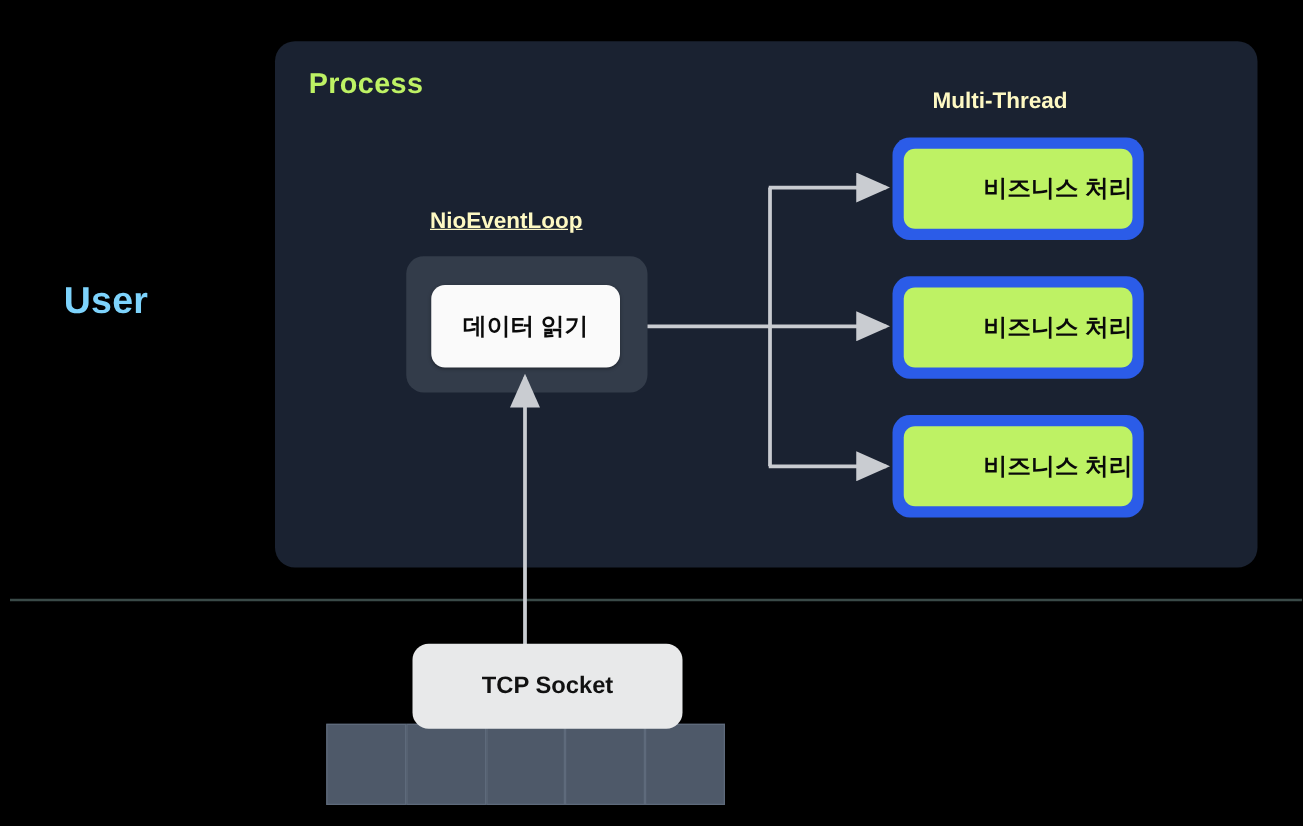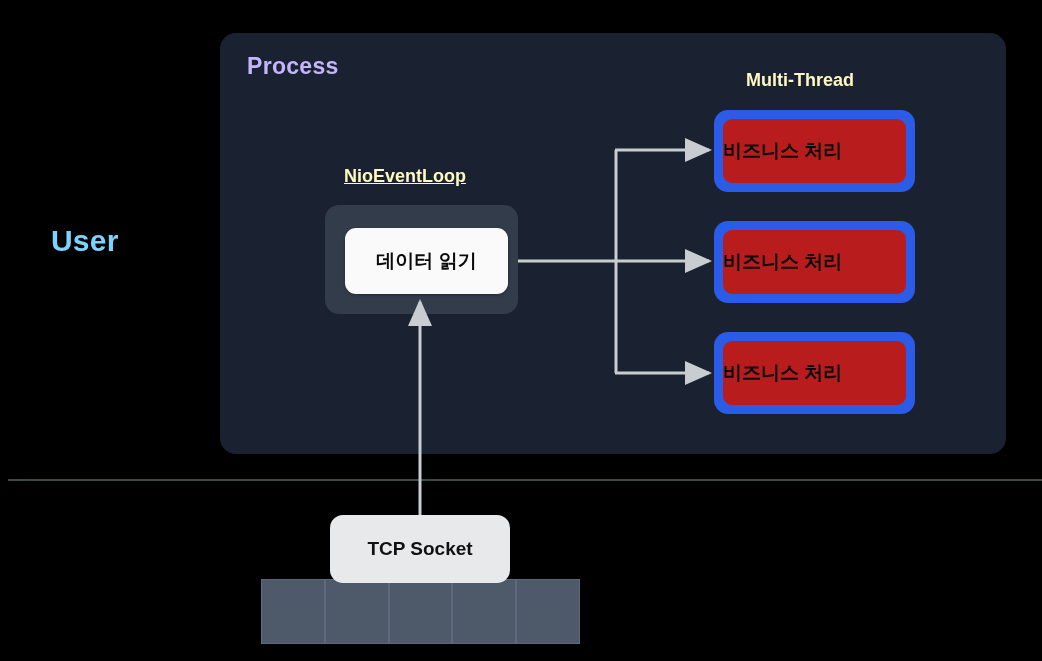--- a/index.html
+++ b/index.html
@@ -46,21 +46,21 @@
     top: 33px;
     width: 786px;
     height: 421px;
     background: #1A2231;
     border-radius: 16px;
   }
   #process-label {
     position: absolute;
     left: 247px;
     top: 53px;
-    color: #c4b5fd;
+    color: #bef264;
     font-size: 23px;
     font-weight: 600;
     letter-spacing: 0.3px;
   }
 
   
   .caption {
     position: absolute;
     color: #fef9c3;
     font-size: 18px;
@@ -77,21 +77,21 @@
     top: 205px;
     width: 193px;
     height: 109px;
     background: #333C4A;
     border-radius: 14px;
   }
   #data-read-box {
     position: absolute;
     left: 345px;
     top: 228px;
-    width: 163px;
+    width: 151px;
     height: 66px;
     background: #FAFAFA;
     border-radius: 11px;
     display: flex;
     align-items: center;
     justify-content: center;
     box-shadow: 0 1px 3px rgba(0,0,0,0.35);
   }
   #data-read-label {
     color: #0A0A0A;
@@ -106,42 +106,42 @@
     left: 714px;
     width: 201px;
     height: 82px;
     background: #2B5CE8;
     border-radius: 14px;
     padding: 9px;
   }
   .thread-inner {
     width: 100%;
     height: 100%;
-    background: #b91c1c;
+    background: #bef264;
     border-radius: 9px;
     display: flex;
     align-items: center;
-    justify-content: flex-start;
+    justify-content: flex-end;
   }
   .thread-label {
     color: #0A0A0A;
     font-size: 19px;
     font-weight: 600;
     white-space: nowrap;
   }
   #thread-box-0 { top: 110px; }
   #thread-box-1 { top: 221px; }
   #thread-box-2 { top: 332px; }
 
   
   #tcp-socket-box {
     position: absolute;
     left: 330px;
     top: 515px;
-    width: 180px;
+    width: 216px;
     height: 68px;
     background: #E8E9EA;
     border-radius: 13px;
     display: flex;
     align-items: center;
     justify-content: center;
     z-index: 4;
   }
   #tcp-socket-label {
     color: #111111;

